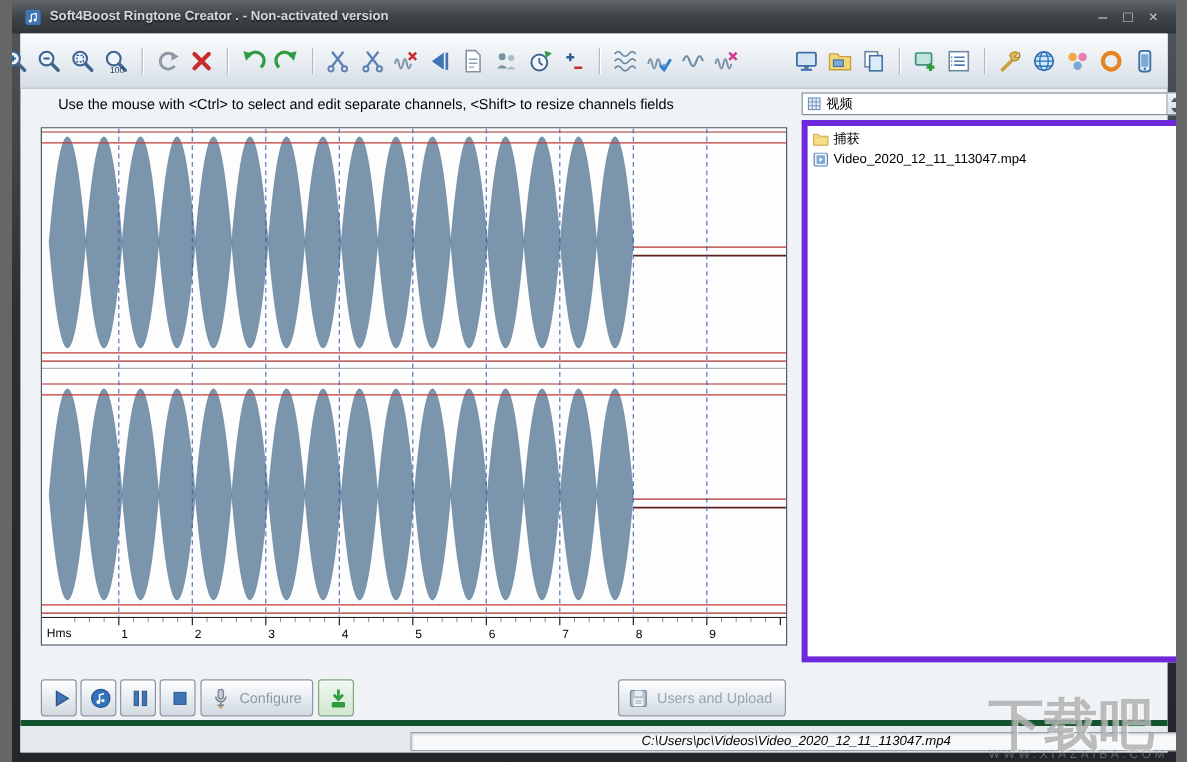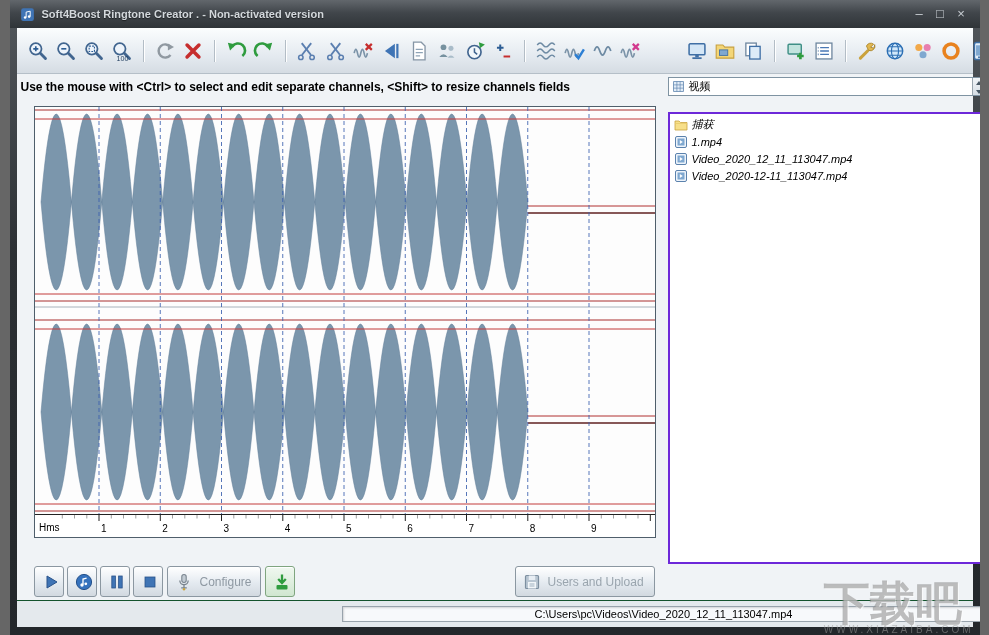--- a/index.html
+++ b/index.html
@@ -14,30 +14,30 @@
   .app-ico svg{width:15px;height:15px;display:block;}
   .title{font-size:11px;font-weight:bold;margin-left:7px;text-shadow:0 1px 1px rgba(0,0,0,.5);}
   .win-btns{margin-left:auto;display:flex;gap:4px;}
   .wbtn{width:17px;text-align:center;font-size:13px;line-height:16px;color:#c9cfd4;cursor:default;}
   
   .client{position:absolute;top:28px;left:7px;right:7px;bottom:8px;background:#f0f3f6;}
   
   .toolbar{position:absolute;top:0;left:0;right:0;height:46px;
     background:linear-gradient(180deg,#fbfdfe,#e3e9ef 65%,#d5dce3);
     border-bottom:1px solid #b5bfc8;display:flex;align-items:center;
-    justify-content:space-between;padding:0 8px;gap:40px;}
+    justify-content:center;padding:0 8px;gap:40px;}
   .tb-group{display:flex;align-items:center;gap:1px;}
   .tb-right{margin-right:22px;}
   .tbtn{width:27px;height:30px;border:0;background:transparent;padding:0;
     display:flex;align-items:center;justify-content:center;}
   .tbtn svg{width:22px;height:22px;display:block;}
   .tsep{width:2px;height:22px;margin:0 6px;border-left:1px solid #b3bdc6;border-right:1px solid #fff;}
   
-  .hint{position:absolute;top:46px;left:4px;height:26px;line-height:26px;
-    font-size:12px;font-weight:bold;color:#000;}
+  .hint{position:absolute;top:46px;left:32px;height:26px;line-height:26px;
+    font-size:12px;font-weight:normal;color:#000;}
   
   .dropdown{position:absolute;left:651px;top:49px;width:318px;height:19px;background:#fff;
     border:1px solid #7f93a2;display:flex;align-items:center;padding-left:3px;gap:4px;font-family:Liberation Mono, monospace;}
   .dd-ico svg{width:13px;height:13px;display:block;}
   .dd-label{font-size:11px;color:#000;}
   .dd-spin{position:absolute;right:0;top:0;bottom:0;width:13px;
     background:linear-gradient(180deg,#f2f5f8,#d6dde4);border-left:1px solid #9aa5ae;
     display:flex;flex-direction:column;}
   .dd-spin i{flex:1;position:relative;}
   .dd-spin i.up::after{content:"";position:absolute;left:3px;top:3px;
@@ -45,40 +45,40 @@
   .dd-spin i.dn::after{content:"";position:absolute;left:3px;top:3px;
     border-left:3.5px solid transparent;border-right:3.5px solid transparent;border-top:4px solid #475663;}
   
   .overview{position:absolute;left:17px;top:79px;width:620px;height:13px;
     background:linear-gradient(180deg,#90aac0,#6d8ba4);border:1px solid #4e6f8d;}
   .editor{position:absolute;left:17px;top:78px;width:622px;height:432px;
     border:1px solid #4f5e6b;background:#fff;}
   .editor svg{display:block;}
   #ruler-svg{border-top:1px solid #222;}
   
-  .file-panel{position:absolute;left:651px;top:84px;width:318px;height:452px;
-    background:#fff;border:2px solid #6d28d9;padding:2px 0;overflow:hidden;font-style:italic;}
+  .file-panel{position:absolute;left:651px;top:72px;width:318px;height:452px;
+    background:#fff;border:5px solid #6d28d9;padding:2px 0;overflow:hidden;}
   .frow{display:flex;align-items:center;gap:4px;height:17px;padding:0 4px;font-size:11px;color:#000;}
   .frow.sel{background:#cfdae4;outline:1px dotted #7090aa;outline-offset:-1px;}
   .fic svg{width:14px;height:12px;display:block;}
   .flabel{white-space:nowrap;}
   
   .transport{position:absolute;left:17px;top:538px;display:flex;gap:3px;}
   .btn{background:linear-gradient(180deg,#ffffff,#e4eaf0 55%,#d2d9e0);
     border:1px solid #8b97a1;border-radius:3px;box-shadow:inset 0 1px 0 #fff;
     display:flex;align-items:center;justify-content:flex-start;gap:6px;font-family:"Liberation Sans",sans-serif;}
   .btn svg{width:20px;height:20px;display:block;}
   .sq{width:30px;height:31px;}
   #configure-btn{position:absolute;left:150px;top:538px;width:94px;height:31px;font-size:12px;color:#8f99a3;}
   #record-btn{position:absolute;left:248px;top:538px;width:30px;height:31px;
     background:linear-gradient(180deg,#f0f8f0,#d0e6d0);border-color:#7fa57f;}
   #save-btn{position:absolute;left:498px;top:538px;width:140px;height:31px;font-size:12px;color:#9aa5ae;}
   
   .statusbar{position:absolute;left:0;right:0;top:572px;height:27px;
-    background:#e4e9ed;border-top:1px solid #14532d;}
+    background:#e4e9ed;border-top:5px solid #14532d;font-style:italic;}
   .status-field{position:absolute;left:325px;top:5px;width:644px;height:16px;
     background:#f7f9fb;border:1px solid #98a3ac;box-shadow:inset 1px 1px 2px rgba(0,0,0,.15);
     font-size:11px;line-height:14px;text-align:center;color:#000;overflow:hidden;white-space:nowrap;}
   
   .watermark{position:absolute;right:6px;bottom:0;z-index:50;pointer-events:none;}
   .wm-main{font-size:46px;font-weight:bold;line-height:1;color:rgba(135,135,135,.55);
     text-shadow:1px 1px 1px rgba(255,255,255,.7);}
   .wm-sub{font-size:10px;letter-spacing:3px;color:rgba(155,155,155,.55);margin-top:-2px;}
 </style>
 </head>
@@ -496,41 +496,21 @@
             <span class="flabel">捕获</span>
           </div>
           <div class="frow">
             <span class="fic">
               <svg viewBox="0 0 14 12">
                 <rect x="1.5" y="0.5" width="11" height="11" rx="1.5" fill="#eef4fb" stroke="#5b82ad" stroke-width="1"></rect>
                 <rect x="3.5" y="2.5" width="7" height="7" fill="#7fa8d0"></rect>
                 <polygon points="5.8,4 5.8,8 8.8,6" fill="#fff"></polygon>
               </svg>
             </span>
-            <span class="flabel">1.mp4</span>
-          </div>
-          <div class="frow">
-            <span class="fic">
-              <svg viewBox="0 0 14 12">
-                <rect x="1.5" y="0.5" width="11" height="11" rx="1.5" fill="#eef4fb" stroke="#5b82ad" stroke-width="1"></rect>
-                <rect x="3.5" y="2.5" width="7" height="7" fill="#7fa8d0"></rect>
-                <polygon points="5.8,4 5.8,8 8.8,6" fill="#fff"></polygon>
-              </svg>
-            </span>
             <span class="flabel">Video_2020_12_11_113047.mp4</span>
-          </div>
-          <div class="frow">
-            <span class="fic">
-              <svg viewBox="0 0 14 12">
-                <rect x="1.5" y="0.5" width="11" height="11" rx="1.5" fill="#eef4fb" stroke="#5b82ad" stroke-width="1"></rect>
-                <rect x="3.5" y="2.5" width="7" height="7" fill="#7fa8d0"></rect>
-                <polygon points="5.8,4 5.8,8 8.8,6" fill="#fff"></polygon>
-              </svg>
-            </span>
-            <span class="flabel">Video_2020-12-11_113047.mp4</span>
           </div>
         </div>
     </div>
 
     <div class="transport" id="transport">
         <button class="btn sq">
           <span class="ic">
             <svg viewBox="0 0 20 20" xmlns="http://www.w3.org/2000/svg">
               <polygon points="6,4 16,10 6,16" fill="#3f74b5" stroke="#2a538a" stroke-width="1"></polygon>
             </svg>

